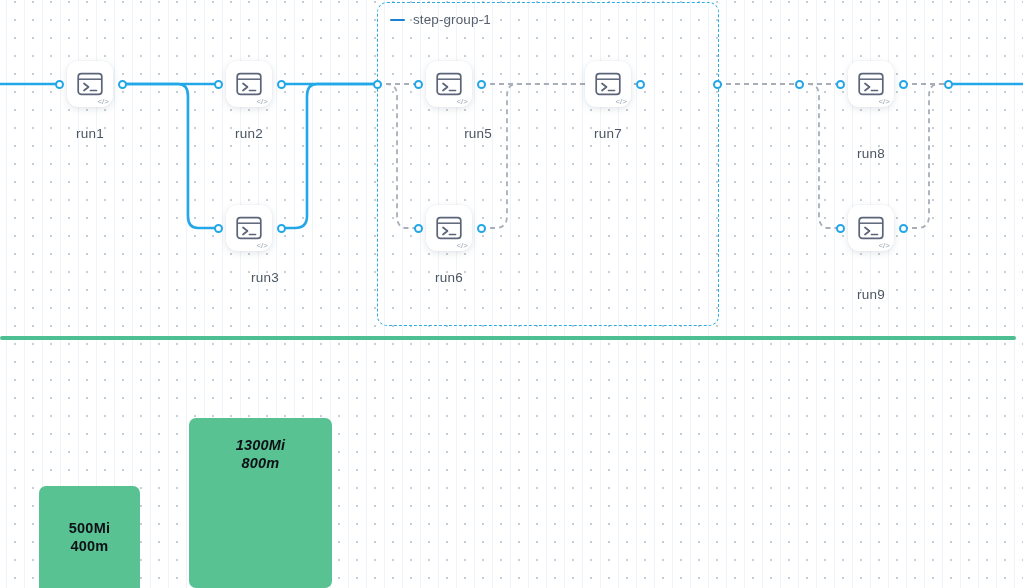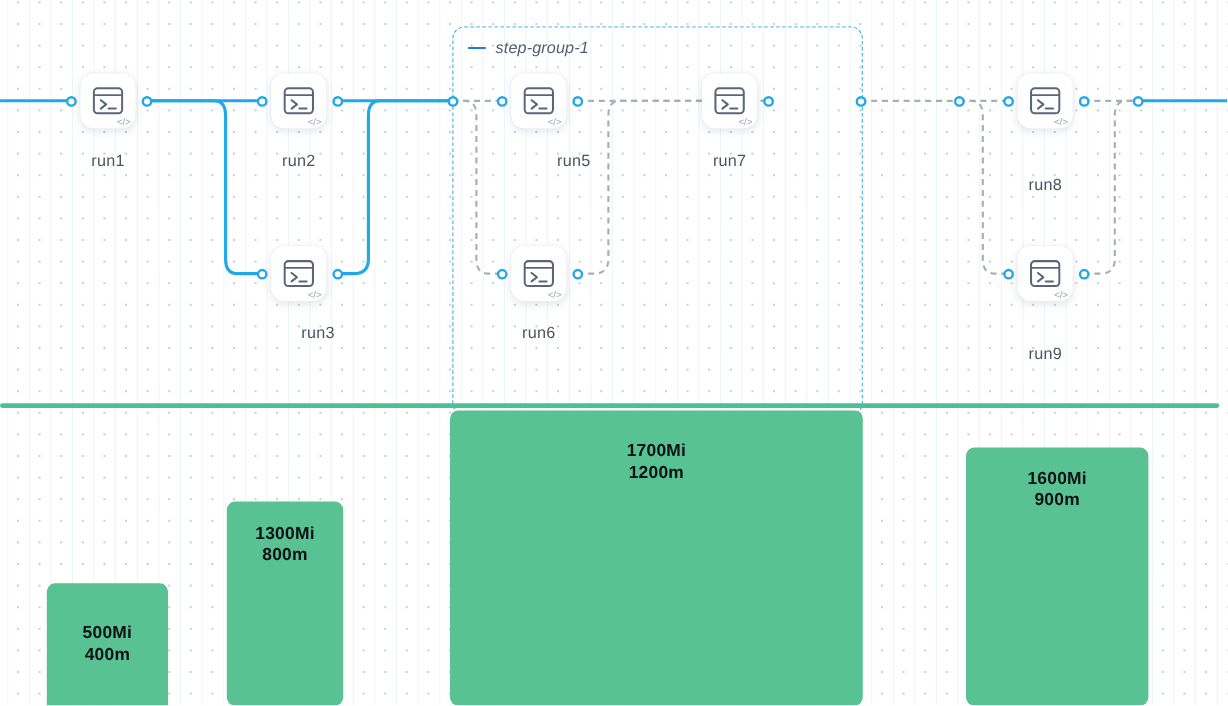--- a/index.html
+++ b/index.html
@@ -153,21 +153,21 @@
     <path d="M481,84 H640" fill="none" stroke="#a9adb8" stroke-width="1.8" stroke-dasharray="5 4"></path>
     <path d="M481,228 H495 Q507,228 507,216 V96 Q507,84 517,84 H640" fill="none" stroke="#a9adb8" stroke-width="1.8" stroke-dasharray="5 4"></path>
     <path d="M717,84 H799" fill="none" stroke="#a9adb8" stroke-width="1.8" stroke-dasharray="5 4"></path>
 
     <path d="M799,84 H840" fill="none" stroke="#a9adb8" stroke-width="1.8" stroke-dasharray="5 4"></path>
     <path d="M799,84 H809 Q819,84 819,96 V216 Q819,228 829,228 H840" fill="none" stroke="#a9adb8" stroke-width="1.8" stroke-dasharray="5 4"></path>
     <path d="M903,84 H948" fill="none" stroke="#a9adb8" stroke-width="1.8" stroke-dasharray="5 4"></path>
     <path d="M903,228 H917 Q929,228 929,216 V96 Q929,84 939,84 H948" fill="none" stroke="#a9adb8" stroke-width="1.8" stroke-dasharray="5 4"></path>
   </svg>
 
-  <div class="step-group" style="left:377px; top:22px; width:342px; height:324px;font-style:italic;">
+  <div class="step-group" style="left:377px; top:2px; width:342px; height:324px;">
     <div class="step-group-header">
       <span class="collapse-dash"></span>
       <span class="step-group-title">step-group-1</span>
     </div>
   </div>
 
 
   <div class="node" style="left:67px; top:61px;">
     <svg class="term-icon" viewBox="0 0 26 24">
       <rect x="1.2" y="1.6" width="23.6" height="20.8" rx="3.2" fill="none" stroke="#5b6478" stroke-width="1.7"></rect>
@@ -280,34 +280,22 @@
 
   <div class="divider-line" style="left:0px; top:336px; width:1016px; height:4px;"></div>
 
   <div class="res-bar" style="left:39px; top:486px; width:101px; height:122px;">
     <div class="res-text" style="top:33px;">
       <span>500Mi</span>
       <span class="l2">400m</span>
     </div>
   </div>
 
-  <div class="res-bar" style="left:189px; top:418px; width:97px; height:170px;">
+  <div class="res-bar" style="left:189px; top:418px; width:143px; height:170px;font-style:italic;">
     <div class="res-text" style="top:18px;">
       <span>1300Mi</span>
       <span class="l2">800m</span>
     </div>
   </div>
 
-  <div class="res-bar" style="left:375px; top:342px; width:344px; height:246px;">
-    <div class="res-text" style="top:25px;">
-      <span>1700Mi</span>
-      <span class="l2">1200m</span>
-    </div>
-  </div>
-
-  <div class="res-bar" style="left:805px; top:373px; width:152px; height:215px;">
-    <div class="res-text" style="top:17px;">
-      <span>1600Mi</span>
-      <span class="l2">900m</span>
-    </div>
-  </div>
+
 
 </div>
 
 </body></html>

